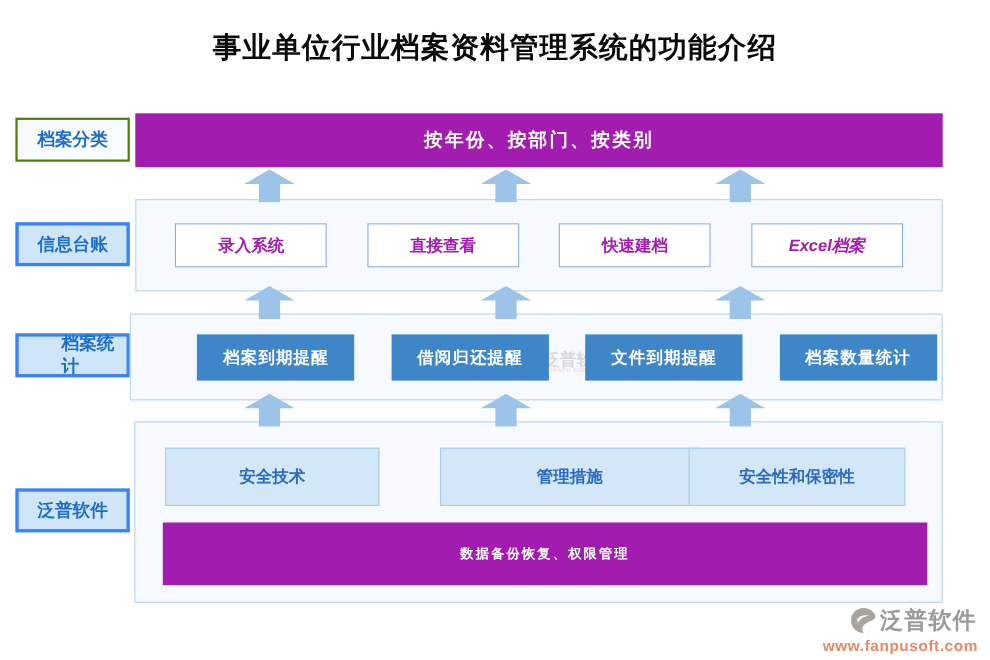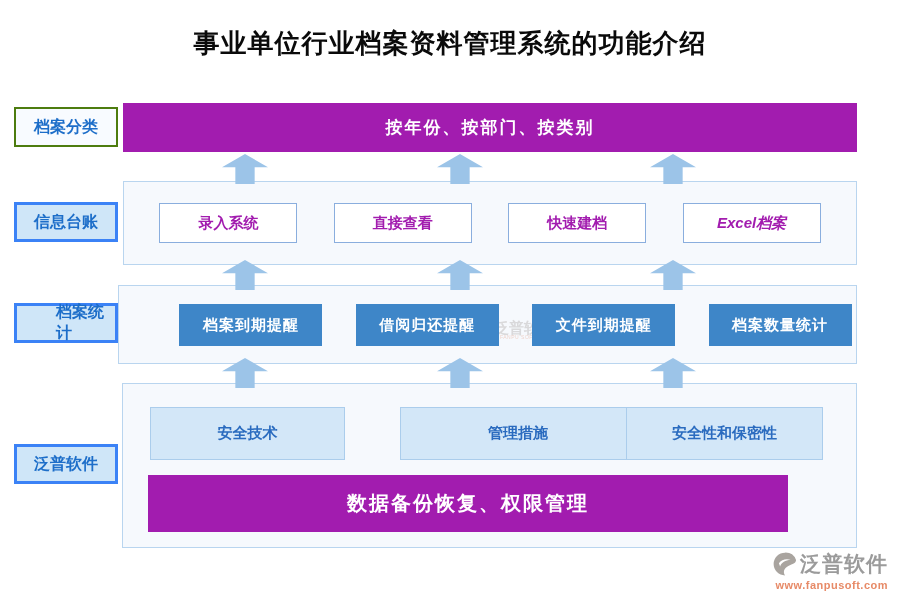--- a/index.html
+++ b/index.html
@@ -71,21 +71,21 @@
   }
   .watermark .wm-row{display:flex;align-items:center;gap:3px;}
   .watermark .wm-text{font-size:15px;font-weight:bold;color:#b8b4b2;}
   .watermark .wm-sub{font-size:5px;color:#e4a58d;letter-spacing:.5px;margin-left:22px;}
 
   
   .logo{position:absolute;right:12px;top:550px;width:140px;z-index:6;}
   .logo .logo-row{display:flex;align-items:center;justify-content:flex-end;gap:2px;}
   .logo .logo-name{font-size:21px;font-weight:bold;color:#9b9b9b;letter-spacing:1px;
     font-family:"DejaVu Sans","Liberation Sans",sans-serif;}
-  .logo .logo-url{font-size:11px;font-weight:bold;color:#e78a67;text-align:right;
+  .logo .logo-url{font-size:14px;font-weight:bold;color:#e78a67;text-align:right;
     letter-spacing:.5px;margin-top:1px;}
 </style>
 </head>
 <body>
 
 <div class="stage">
 
   <div class="title">事业单位行业档案资料管理系统的功能介绍</div>
 
   <div class="side-label" style="top:107px;">档案分类</div>
@@ -132,21 +132,21 @@
   </div>
 
   <div class="up-arrow" style="left:222px;top:358px;"></div>
   <div class="up-arrow" style="left:437px;top:358px;"></div>
   <div class="up-arrow" style="left:650px;top:358px;"></div>
 
   <div class="row-box" style="left:122px;top:383px;width:735px;height:165px;"></div>
   <div class="light-box" style="left:150px;top:407px;width:195px;">安全技术</div>
   <div class="light-box" style="left:400px;top:407px;width:236px;">管理措施</div>
   <div class="light-box" style="left:626px;top:407px;width:197px;">安全性和保密性</div>
-  <div class="bar-primary" style="left:148px;top:475px;width:640px;height:57px;font-size:20px;">数据备份恢复、权限管理</div>
+  <div class="bar-primary" style="left:148px;top:475px;width:695px;height:57px;font-size:12px;">数据备份恢复、权限管理</div>
 
   <div class="logo">
     <div class="logo-row">
       <svg width="26" height="26" viewBox="0 0 32 32">
         <path d="M16 2a14 14 0 1 0 0 28c-3.5-6 .5-10 6-12.5s7.2-3 7.6-6.5A14 14 0 0 0 16 2z" fill="#a9a49f"></path>
         <path d="M10 19c1.5-5 6.5-8 13-8-5-2-11.5-.5-14.5 4z" fill="#ffffff"></path>
       </svg>
       <span class="logo-name">泛普软件</span>
     </div>
     <div class="logo-url">www.fanpusoft.com</div>

